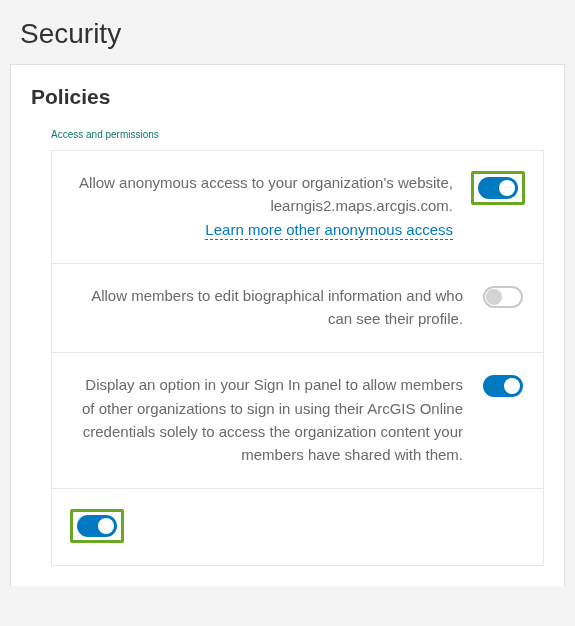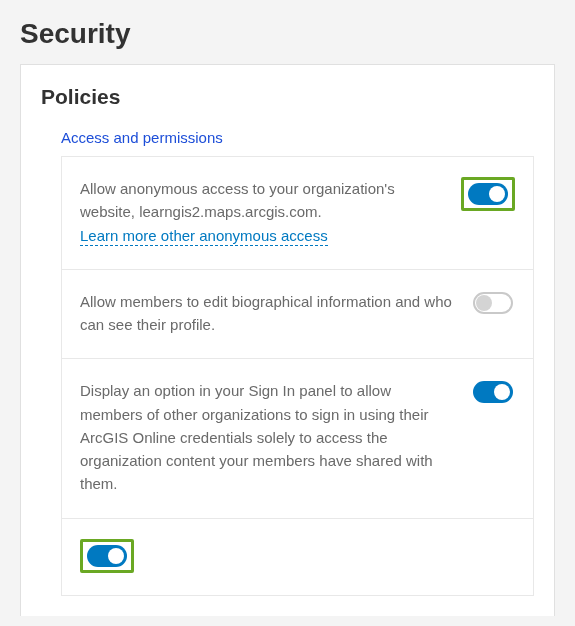--- a/index.html
+++ b/index.html
@@ -13,54 +13,55 @@
       width: 575px;
       height: 626px;
       overflow: hidden;
       color: #323232;
     }
     .page {
       padding: 0;
     }
     .page-title {
       font-size: 28px;
-      font-weight: 700;
+      font-weight: 400;
       color: #323232;
       padding: 18px 9px 14px 20px;
     }
     .panel {
       background: #ffffff;
-      margin: 0 20px;
+      margin: 0 10px;
       border: 1px solid #e0e0e0;
       border-bottom: none;
       padding-bottom: 20px;
     }
     .panel-title {
       font-size: 21px;
       font-weight: 600;
       color: #323232;
       padding: 20px 20px 6px 20px;
     }
     .section-title {
-      font-size: 15px;
-      color: #1d4ed8;
+      font-size: 10px;
+      color: #0f766e;
       padding: 14px 20px 10px 40px;
     }
     .settings-list {
       margin: 0 20px 0 40px;
       border: 1px solid #e8e8e8;
       border-bottom: none;
     }
     .setting-row {
       display: flex;
       align-items: flex-start;
       justify-content: space-between;
       padding: 20px 18px 22px 18px;
       border-bottom: 1px solid #e8e8e8;
       gap: 18px;
+      text-align: right;
     }
     .setting-text {
       flex: 1;
       font-size: 15px;
       line-height: 1.55;
       color: #6a6a6a;
     }
     .setting-text .link {
       color: #0079c1;
       border-bottom: 1px dashed #0079c1;

